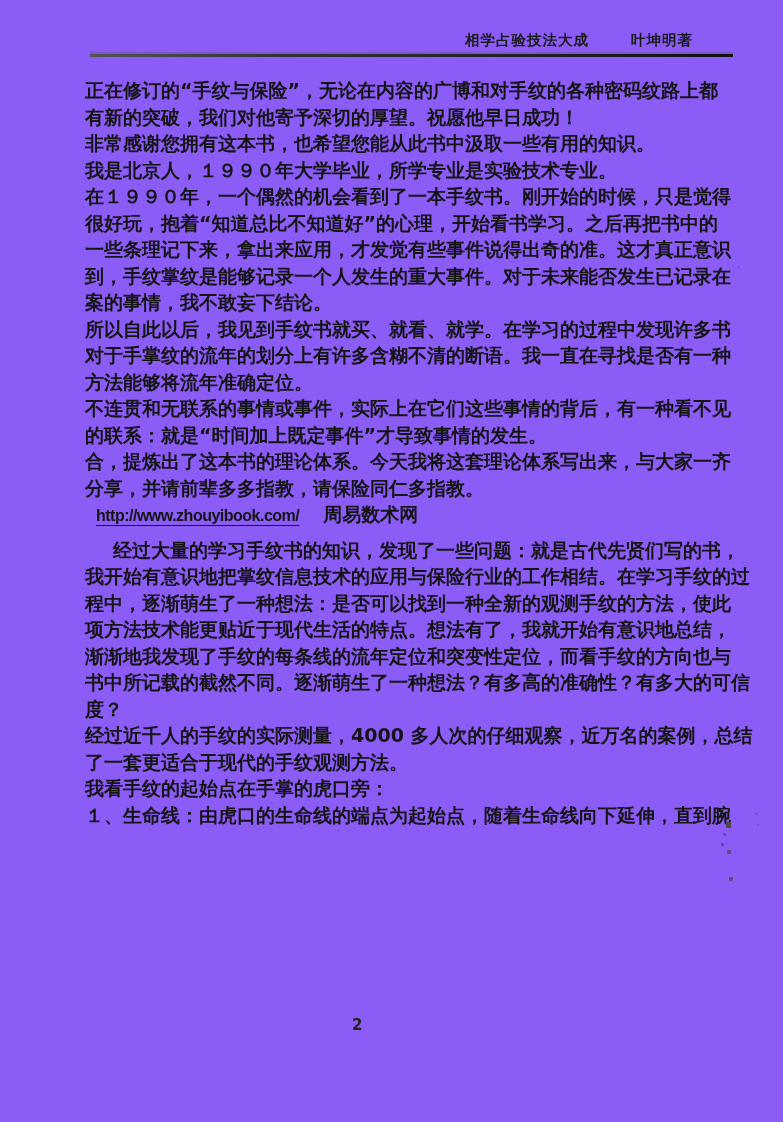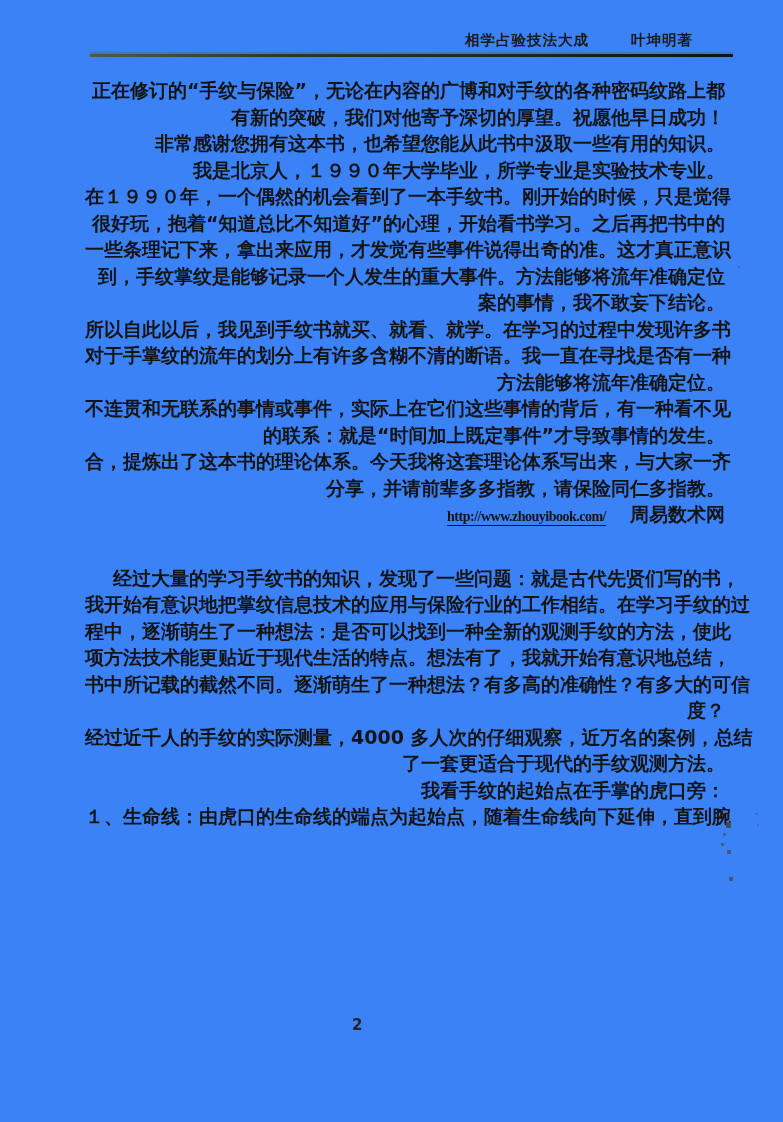--- a/index.html
+++ b/index.html
@@ -4,21 +4,21 @@
 <style>
   html, body {
     margin: 0;
     padding: 0;
     background: #e8e8e8;
   }
   .page {
     position: relative;
     width: 783px;
     height: 1122px;
-    background: #3b82f6;
+    background: #8b5cf6;
     overflow: hidden;
     font-family: "DejaVu Sans", sans-serif;
     color: #161616;
   }
   
   .running-head {
     position: absolute;
     top: 31px;
     left: 465px;
     display: flex;
@@ -42,31 +42,31 @@
   .body-text {
     position: absolute;
     top: 77px;
     left: 85px;
     width: 640px;
     font-size: 19px;
     line-height: 26.5px;
     font-weight: 700;
     white-space: nowrap;
     color: #141414;
-    text-align: right;
   }
   .line { height: 26.5px; }
   .line.indent { padding-left: 28px; }
-  .line.gap-before { margin-top: 37px; }
+  .line.gap-before { margin-top: 9px; }
   .url {
-    font-family: Liberation Serif, serif;
-    font-size: 14px;
+    font-family: Liberation Sans, sans-serif;
+    font-size: 16px;
     text-decoration: underline;
     text-underline-offset: 4px;
     letter-spacing: -0.5px;
+    margin-left: 11px;
   }
   .url-label { padding-left: 24px; }
   
   .page-number {
     position: absolute;
     top: 1016px;
     left: 352px;
     font-size: 15px;
     font-weight: 700;
     color: #222;
@@ -99,34 +99,35 @@
   <div class="head-rule"></div>
 
   <div class="body-text">
       <div class="line">正在修订的“手纹与保险”，无论在内容的广博和对手纹的各种密码纹路上都</div>
       <div class="line">有新的突破，我们对他寄予深切的厚望。祝愿他早日成功！</div>
       <div class="line">非常感谢您拥有这本书，也希望您能从此书中汲取一些有用的知识。</div>
       <div class="line">我是北京人，１９９０年大学毕业，所学专业是实验技术专业。</div>
       <div class="line">在１９９０年，一个偶然的机会看到了一本手纹书。刚开始的时候，只是觉得</div>
       <div class="line">很好玩，抱着“知道总比不知道好”的心理，开始看书学习。之后再把书中的</div>
       <div class="line">一些条理记下来，拿出来应用，才发觉有些事件说得出奇的准。这才真正意识</div>
-      <div class="line">到，手纹掌纹是能够记录一个人发生的重大事件。方法能够将流年准确定位</div>
+      <div class="line">到，手纹掌纹是能够记录一个人发生的重大事件。对于未来能否发生已记录在</div>
       <div class="line">案的事情，我不敢妄下结论。</div>
       <div class="line">所以自此以后，我见到手纹书就买、就看、就学。在学习的过程中发现许多书</div>
       <div class="line">对于手掌纹的流年的划分上有许多含糊不清的断语。我一直在寻找是否有一种</div>
       <div class="line">方法能够将流年准确定位。</div>
       <div class="line">不连贯和无联系的事情或事件，实际上在它们这些事情的背后，有一种看不见</div>
       <div class="line">的联系：就是“时间加上既定事件”才导致事情的发生。</div>
       <div class="line">合，提炼出了这本书的理论体系。今天我将这套理论体系写出来，与大家一齐</div>
       <div class="line">分享，并请前辈多多指教，请保险同仁多指教。</div>
       <div class="line"><span class="url">http://www.zhouyibook.com/</span><span class="url-label">周易数术网</span></div>
       <div class="line indent gap-before">经过大量的学习手纹书的知识，发现了一些问题：就是古代先贤们写的书，</div>
       <div class="line">我开始有意识地把掌纹信息技术的应用与保险行业的工作相结。在学习手纹的过</div>
       <div class="line">程中，逐渐萌生了一种想法：是否可以找到一种全新的观测手纹的方法，使此</div>
       <div class="line">项方法技术能更贴近于现代生活的特点。想法有了，我就开始有意识地总结，</div>
+      <div class="line">渐渐地我发现了手纹的每条线的流年定位和突变性定位，而看手纹的方向也与</div>
       <div class="line">书中所记载的截然不同。逐渐萌生了一种想法？有多高的准确性？有多大的可信</div>
       <div class="line">度？</div>
       <div class="line">经过近千人的手纹的实际测量，4000 多人次的仔细观察，近万名的案例，总结</div>
       <div class="line">了一套更适合于现代的手纹观测方法。</div>
       <div class="line">我看手纹的起始点在手掌的虎口旁：</div>
       <div class="line">１、生命线：由虎口的生命线的端点为起始点，随着生命线向下延伸，直到腕</div>
     </div>
 
   <div class="page-number">2</div>
 

